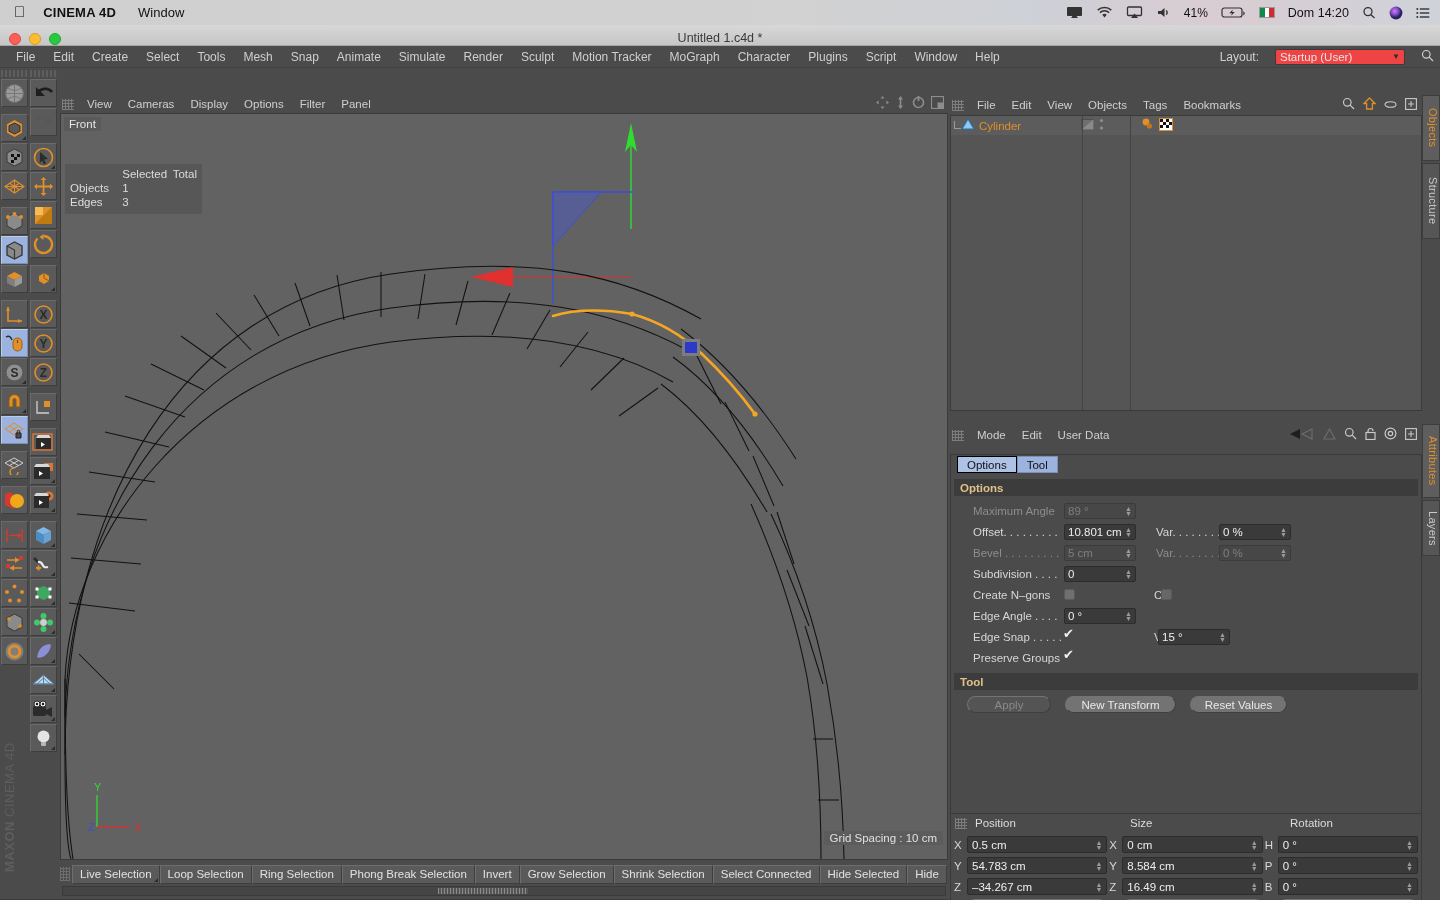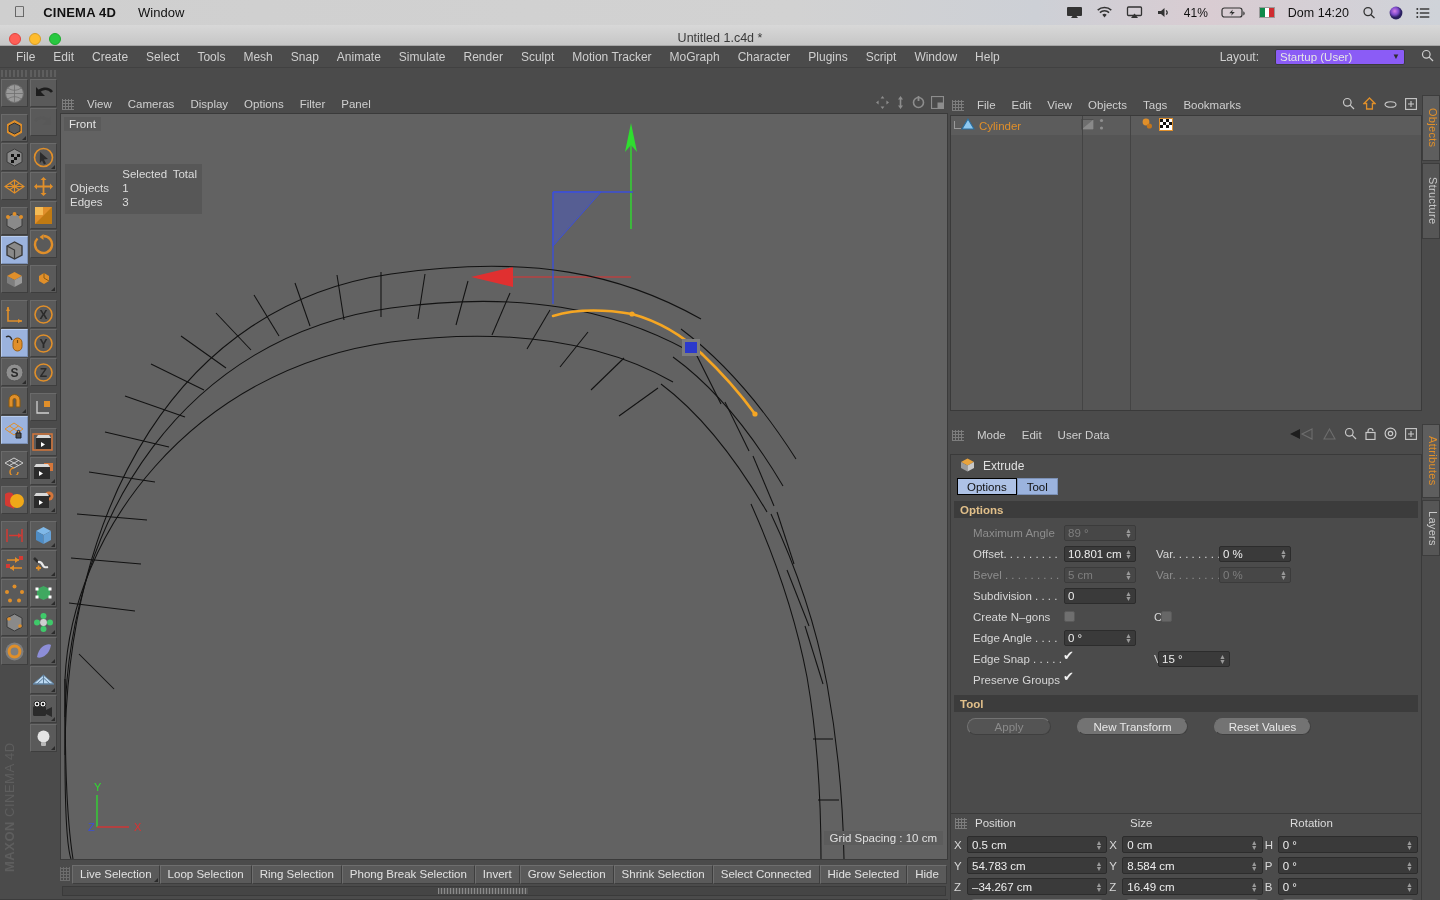--- a/index.html
+++ b/index.html
@@ -48,21 +48,21 @@
   }
 
   .menubar2 {
     height:22px; background:#4b4b4b; display:flex; align-items:center;
     padding-left:7px; border-bottom:1px solid #414141;
   }
   .m2item { font-size:12px; color:#cfcfcf; padding:0 9px; line-height:22px; }
   .layoutbox { margin-left:auto; display:flex; align-items:center; gap:16px; padding-right:6px; }
   .layout-label { font-size:12px; color:#cfcfcf; }
   .layout-select {
-    width:130px; height:16px; background:#8b5cf6; border:1px solid #3b3b3b;
+    width:130px; height:16px; background:#ef4444; border:1px solid #3b3b3b;
     border-radius:2px; font-size:11.5px; color:#e6e6e6;
     display:flex; align-items:center; padding:0 4px; position:relative;
   }
   .layout-select .caret { margin-left:auto; font-size:8px; color:#2e2e2e; }
 
   
   .leftbar { position:absolute; left:0; top:43px; width:58px; height:832px; background:#4b4b4b; }
   .tcol { position:absolute; top:2px; width:27px; }
   .tcol.a { left:1px; } .tcol.b { left:30px; }
   .grip { height:7px; background:
@@ -1069,30 +1069,20 @@
           <span>
             <svg width="12" height="12" viewBox="0 0 12 12">
                 <rect x=".6" y=".6" width="10.8" height="10.8" fill="none" stroke="#c9c9c9" stroke-width="1.1"></rect>
                 <path d="M6 3v6M3 6h6" stroke="#c9c9c9" stroke-width="1.1"></path>
               </svg>
           </span>
         </div>
       </div>
 
       <div class="attrpanel">
-        <div class="attr-title">
-          <span>
-            <svg width="17" height="16" viewBox="0 0 17 16">
-                <path d="M2 5 8.5 1.5 15 5 8.5 8.5z" fill="#e8a33d"></path>
-                <path d="M2 5v6l6.5 3.5V8.5z" fill="#9a9a9a"></path>
-                <path d="M15 5v6L8.5 14.5V8.5z" fill="#c9c9c9"></path>
-              </svg>
-          </span>
-          <span>Extrude</span>
-        </div>
 
         <div class="tabsrow">
           <div class="tab active">
             <span>Options</span>
           </div>
           <div class="tab">
             <span>Tool</span>
           </div>
         </div>
 
@@ -1161,21 +1151,21 @@
           </div>
           <div class="frow">
             <span class="flbl" style="padding-left:16px;width:107px">Preserve Groups</span>
             <span class="chk on"></span>
           </div>
         </div>
 
         <div class="sect-head" style="margin-top:5px">Tool</div>
 
         <div class="form">
-          <div class="frow" style="gap:26px;padding-left:10px">
+          <div class="frow" style="gap:14px;padding-left:10px">
             <div class="btn-pill dim" style="width:84px">
               <span>Apply</span>
             </div>
             <div class="btn-pill" style="width:111px">
               <span>New Transform</span>
             </div>
             <div class="btn-pill" style="width:97px">
               <span>Reset Values</span>
             </div>
           </div>

